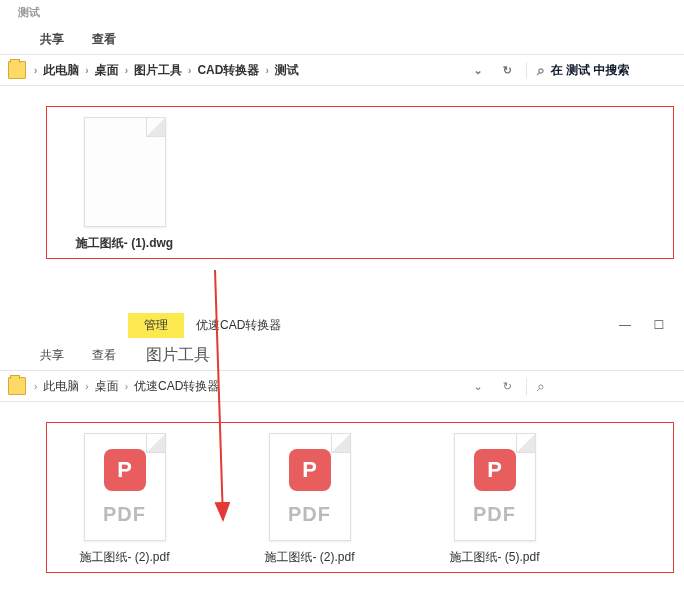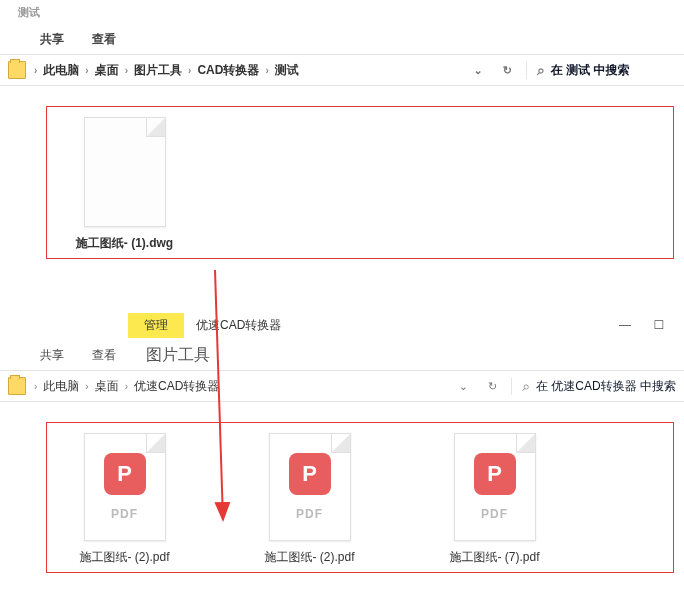--- a/index.html
+++ b/index.html
@@ -37,21 +37,21 @@
     .content { padding: 20px 10px 10px 10px; position: relative; margin-left: 36px; }
     .red-box { border: 1px solid #e53935; padding: 10px 0 6px 0; display: flex; gap: 30px; }
     
     .file-item { display: flex; flex-direction: column; align-items: center; width: 155px; gap: 8px; }
     .file-icon-dwg { width: 82px; height: 110px; background: #fdfdfd; border: 1px solid #e0e0e0; position: relative; box-shadow: 0 1px 2px rgba(0,0,0,0.08); }
     .file-icon-dwg::after { content: ""; position: absolute; top: 0; right: 0; width: 18px; height: 18px; background: linear-gradient(135deg, transparent 48%, #e8e8e8 52%); border-left: 1px solid #e0e0e0; border-bottom: 1px solid #e0e0e0; }
     
     .file-icon-pdf { width: 82px; height: 108px; background: #fff; border: 1px solid #e0e0e0; position: relative; box-shadow: 0 1px 2px rgba(0,0,0,0.08); display: flex; flex-direction: column; align-items: center; justify-content: center; gap: 12px; }
     .file-icon-pdf::after { content: ""; position: absolute; top: 0; right: 0; width: 18px; height: 18px; background: linear-gradient(135deg, transparent 48%, #e8e8e8 52%); border-left: 1px solid #e0e0e0; border-bottom: 1px solid #e0e0e0; }
     .pdf-badge { width: 42px; height: 42px; background: #e85d5d; border-radius: 8px; display: flex; align-items: center; justify-content: center; color: #fff; font-size: 22px; font-weight: bold; }
-    .pdf-text { color: #bbb; font-size: 12px; font-weight: bold; letter-spacing: 1px; }
+    .pdf-text { color: #bbb; font-size: 20px; font-weight: bold; letter-spacing: 1px; }
     
     .file-name { font-size: 12px; color: #333; text-align: center; }
     
     .arrow-svg { position: absolute; top: 270px; left: 205px; z-index: 100; pointer-events: none; }
   </style>
 </head>
 <body>
 
 <div class="window window-top">
   <div class="title-area">测试</div>
@@ -130,21 +130,20 @@
       <span class="crumb">桌面</span>
       <span class="crumb-sep">›</span>
       <span class="crumb">优速CAD转换器</span>
     </div>
     <div class="addr-controls">
       <span class="addr-btn">⌄</span>
       <span class="addr-btn">↻</span>
     </div>
     <div class="searchbox">
       <span class="search-icon">⌕</span>
-      <span class="search-text">在 优速CAD转换器 中搜索</span>
     </div>
   </div>
 
   <div class="content">
     <div class="red-box">
       <div class="file-item">
         <div class="file-icon-pdf">
           <div class="pdf-badge">P</div>
           <div class="pdf-text">PDF</div>
         </div>
@@ -155,17 +154,17 @@
           <div class="pdf-badge">P</div>
           <div class="pdf-text">PDF</div>
         </div>
         <div class="file-name">施工图纸- (2).pdf</div>
       </div>
       <div class="file-item">
         <div class="file-icon-pdf">
           <div class="pdf-badge">P</div>
           <div class="pdf-text">PDF</div>
         </div>
-        <div class="file-name">施工图纸- (7).pdf</div>
+        <div class="file-name">施工图纸- (5).pdf</div>
       </div>
     </div>
   </div>
 </div>
 
 </body></html>

